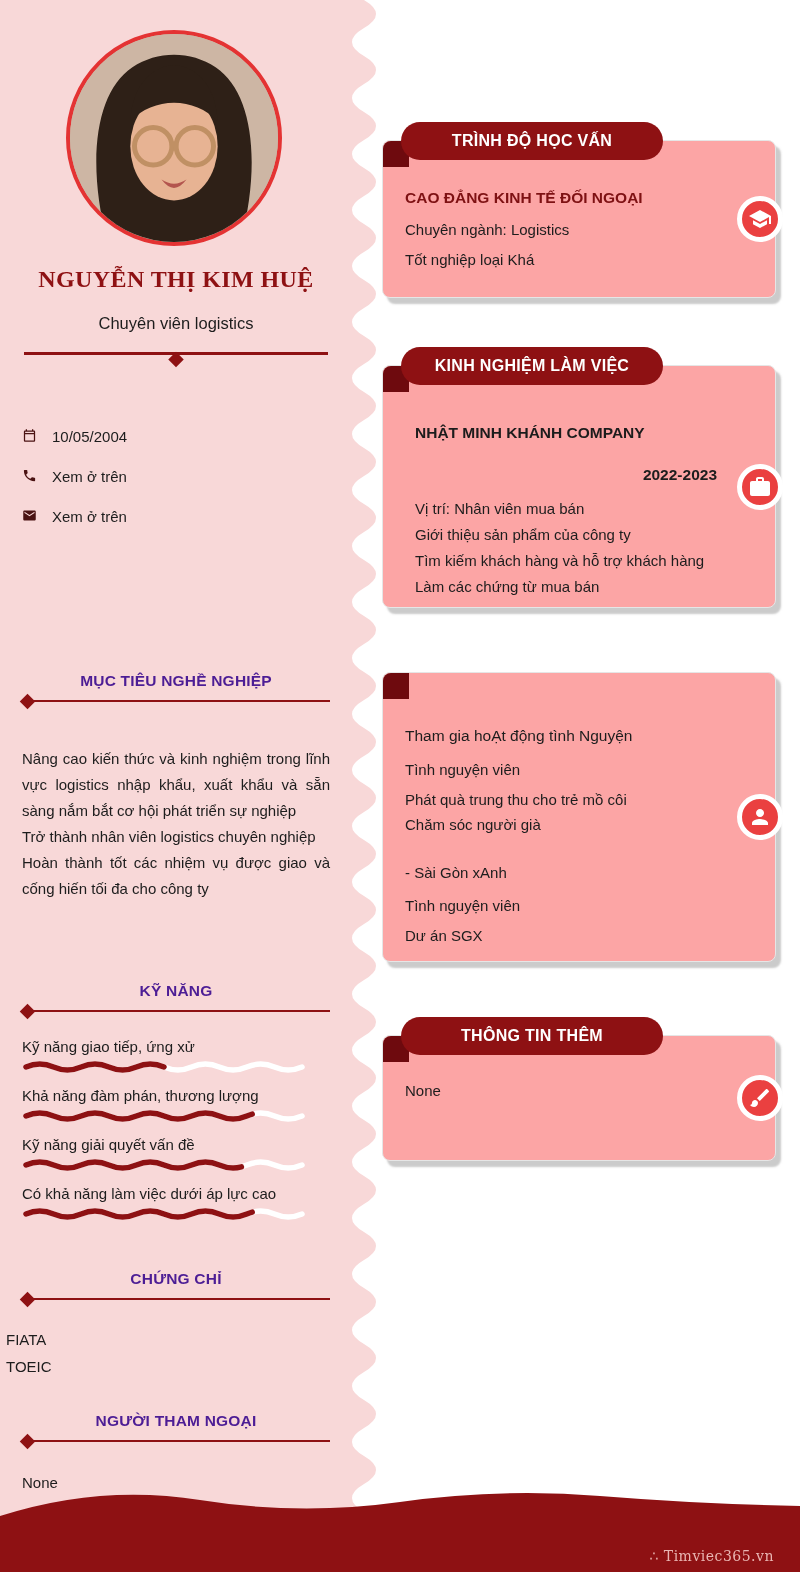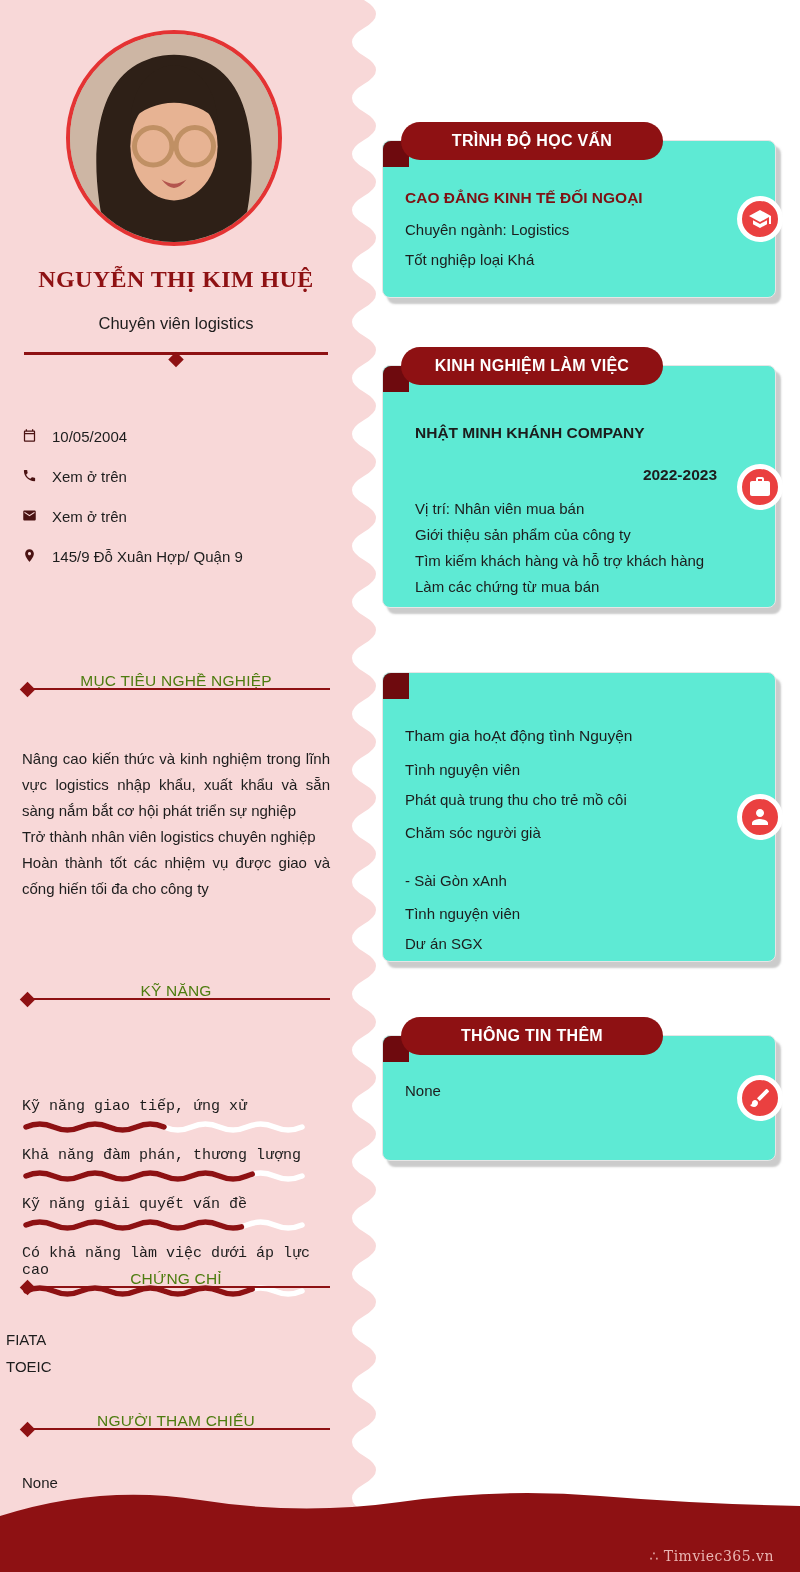--- a/index.html
+++ b/index.html
@@ -20,43 +20,43 @@
   .jobtitle { position:absolute; left:0; top:314px; width:352px; text-align:center; font-size:16.5px; }
   .divider { position:absolute; left:24px; top:352px; width:304px; height:2.5px; background:#8E1113; }
   .divider .dm { position:absolute; left:50%; top:2px; width:11px; height:11px;
                  background:#8E1113; transform:translateX(-50%) rotate(45deg); }
 
   .info { position:absolute; left:22px; top:428px; width:312px; }
   .info-row { display:flex; align-items:flex-start; height:40px; font-size:15px; }
   .info-row svg { width:15px; height:15px; margin-right:15px; flex:none; fill:#4a1212; }
 
   .lhead { position:absolute; left:22px; width:308px; text-align:center; font-size:15.5px;
-           font-weight:normal; color:#4d7c0f; letter-spacing:.2px; }
+           font-weight:bold; color:#4c1d95; padding-bottom:12px; letter-spacing:.2px; }
   .lhead .line { position:absolute; left:10px; right:0; bottom:0; height:2.5px; background:#8E1113; }
   .lhead .dm { position:absolute; left:0; bottom:-4.5px; width:11px; height:11px;
                background:#8E1113; transform:rotate(45deg); }
   .lh-objective { top:672px; }
   .lh-skills    { top:982px; }
   .lh-certs     { top:1270px; }
   .lh-refs      { top:1412px; }
 
   .objective-text { position:absolute; left:22px; top:746px; width:308px;
                     font-size:15px; line-height:1.73; text-align:justify; }
 
-  .skills { position:absolute; left:22px; top:1098px; width:308px;font-family:Liberation Mono, monospace; }
+  .skills { position:absolute; left:22px; top:1038px; width:308px; }
   .skill-label { font-size:15px; margin-bottom:6px; }
   .skill-bar { display:block; margin-bottom:14px; }
   .skill-bar .track { fill:none; stroke:#ffffff; stroke-width:5.5; stroke-linecap:round; }
   .skill-bar .fillp { fill:none; stroke:#8E1113; stroke-width:5.5; stroke-linecap:round; }
 
   .certs { position:absolute; left:6px; top:1326px; width:308px; font-size:15px; line-height:27px; }
   .refs  { position:absolute; left:22px; top:1474px; width:308px; font-size:15px; }
 
   
-  .card { position:absolute; left:382px; width:394px; background:#5eead4;
+  .card { position:absolute; left:382px; width:394px; background:#fca5a5;
           border:1px solid #e6e6e6; border-radius:8px;
           box-shadow:5px 6px 2px rgba(160,160,160,.55);
           padding:0 56px 0 22px; font-size:15px; }
   .corner-sq { position:absolute; left:0; top:0; width:26px; height:26px;
                background:#6E0A0E; border-top-left-radius:8px; z-index:1; }
   .pill { position:absolute; left:18px; top:-19px; width:262px; height:38px; line-height:38px;
           border-radius:19px; background:#8E1113; color:#ffffff; font-weight:bold; font-size:16px;
           text-align:center; letter-spacing:.3px; white-space:nowrap; z-index:2; }
   .badge { position:absolute; right:-8px; top:50%; transform:translateY(-50%);
            width:46px; height:46px; border-radius:50%; background:#EA4040;
@@ -72,21 +72,21 @@
   .edu-major  { margin-bottom:13px; }
 
   .exp-company { font-size:15.5px; font-weight:bold; color:#1c1c1c; }
   .exp-period  { text-align:right; font-weight:bold; font-size:15.5px; margin-top:24px; padding-right:2px; }
   .exp-pos     { margin-top:16px; }
   .exp-duty    { margin-top:10px; line-height:16px; }
 
   .act-l0 { font-size:15.5px; }
   .act-l1 { margin-top:16px; }
   .act-l2 { margin-top:13px; }
-  .act-l3 { margin-top:16px; }
+  .act-l3 { margin-top:8px; }
   .act-l4 { margin-top:31px; }
   .act-l5 { margin-top:16px; }
   .act-l6 { margin-top:13px; }
 
   
   .footer-wave { position:absolute; left:0; bottom:0; width:800px; height:90px; display:block; }
   .footer-brand { position:absolute; right:26px; bottom:8px; z-index:5;
                   font-family:"DejaVu Serif", serif; font-size:14px; color:#E9B5B2; letter-spacing:.5px; }
 </style>
 </head>
@@ -138,26 +138,20 @@
           <path d="M6.62 10.79c1.44 2.83 3.76 5.14 6.59 6.59l2.2-2.21c.27-.27.67-.36 1.02-.24 1.12.37 2.33.57 3.57.57.55 0 1 .45 1 1V20c0 .55-.45 1-1 1-9.39 0-17-7.61-17-17 0-.55.45-1 1-1h3.5c.55 0 1 .45 1 1 0 1.25.2 2.45.57 3.57.11.35.03.74-.25 1.02l-2.2 2.2z"></path>
         </svg>
       <span>Xem ở trên</span>
     </div>
     <div class="info-row">
       <svg viewBox="0 0 24 24">
           <path d="M20 4H4c-1.1 0-2 .9-2 2v12c0 1.1.9 2 2 2h16c1.1 0 2-.9 2-2V6c0-1.1-.9-2-2-2zm0 4l-8 5-8-5V6l8 5 8-5v2z"></path>
         </svg>
       <span>Xem ở trên</span>
     </div>
-    <div class="info-row">
-      <svg viewBox="0 0 24 24">
-          <path d="M12 2C8.13 2 5 5.13 5 9c0 5.25 7 13 7 13s7-7.75 7-13c0-3.87-3.13-7-7-7zm0 9.5c-1.38 0-2.5-1.12-2.5-2.5S10.62 6.5 12 6.5s2.5 1.12 2.5 2.5-1.12 2.5-2.5 2.5z"></path>
-        </svg>
-      <span>145/9 Đỗ Xuân Hợp/ Quận 9</span>
-    </div>
   </div>
 
   <div class="lhead lh-objective">
     <span>MỤC TIÊU NGHỀ NGHIỆP</span>
     <span class="line"></span>
     <span class="dm"></span>
   </div>
   <div class="objective-text">
     <p>Nâng cao kiến thức và kinh nghiệm trong lĩnh vực logistics nhập khẩu, xuất khẩu và sẵn sàng nắm bắt cơ hội phát triển sự nghiệp</p>
     <p>Trở thành nhân viên logistics chuyên nghiệp</p>
@@ -196,21 +190,21 @@
     <span>CHỨNG CHỈ</span>
     <span class="line"></span>
     <span class="dm"></span>
   </div>
   <div class="certs">
     <div>FIATA</div>
     <div>TOEIC</div>
   </div>
 
   <div class="lhead lh-refs">
-    <span>NGƯỜI THAM CHIẾU</span>
+    <span>NGƯỜI THAM NGOẠI</span>
     <span class="line"></span>
     <span class="dm"></span>
   </div>
   <div class="refs">None</div>
 
   <div class="card card-edu">
     <span class="corner-sq"></span>
     <div class="pill">TRÌNH ĐỘ HỌC VẤN</div>
     <div class="edu-school">CAO ĐẲNG KINH TẾ ĐỐI NGOẠI</div>
     <div class="edu-major">Chuyên ngành: Logistics</div>

